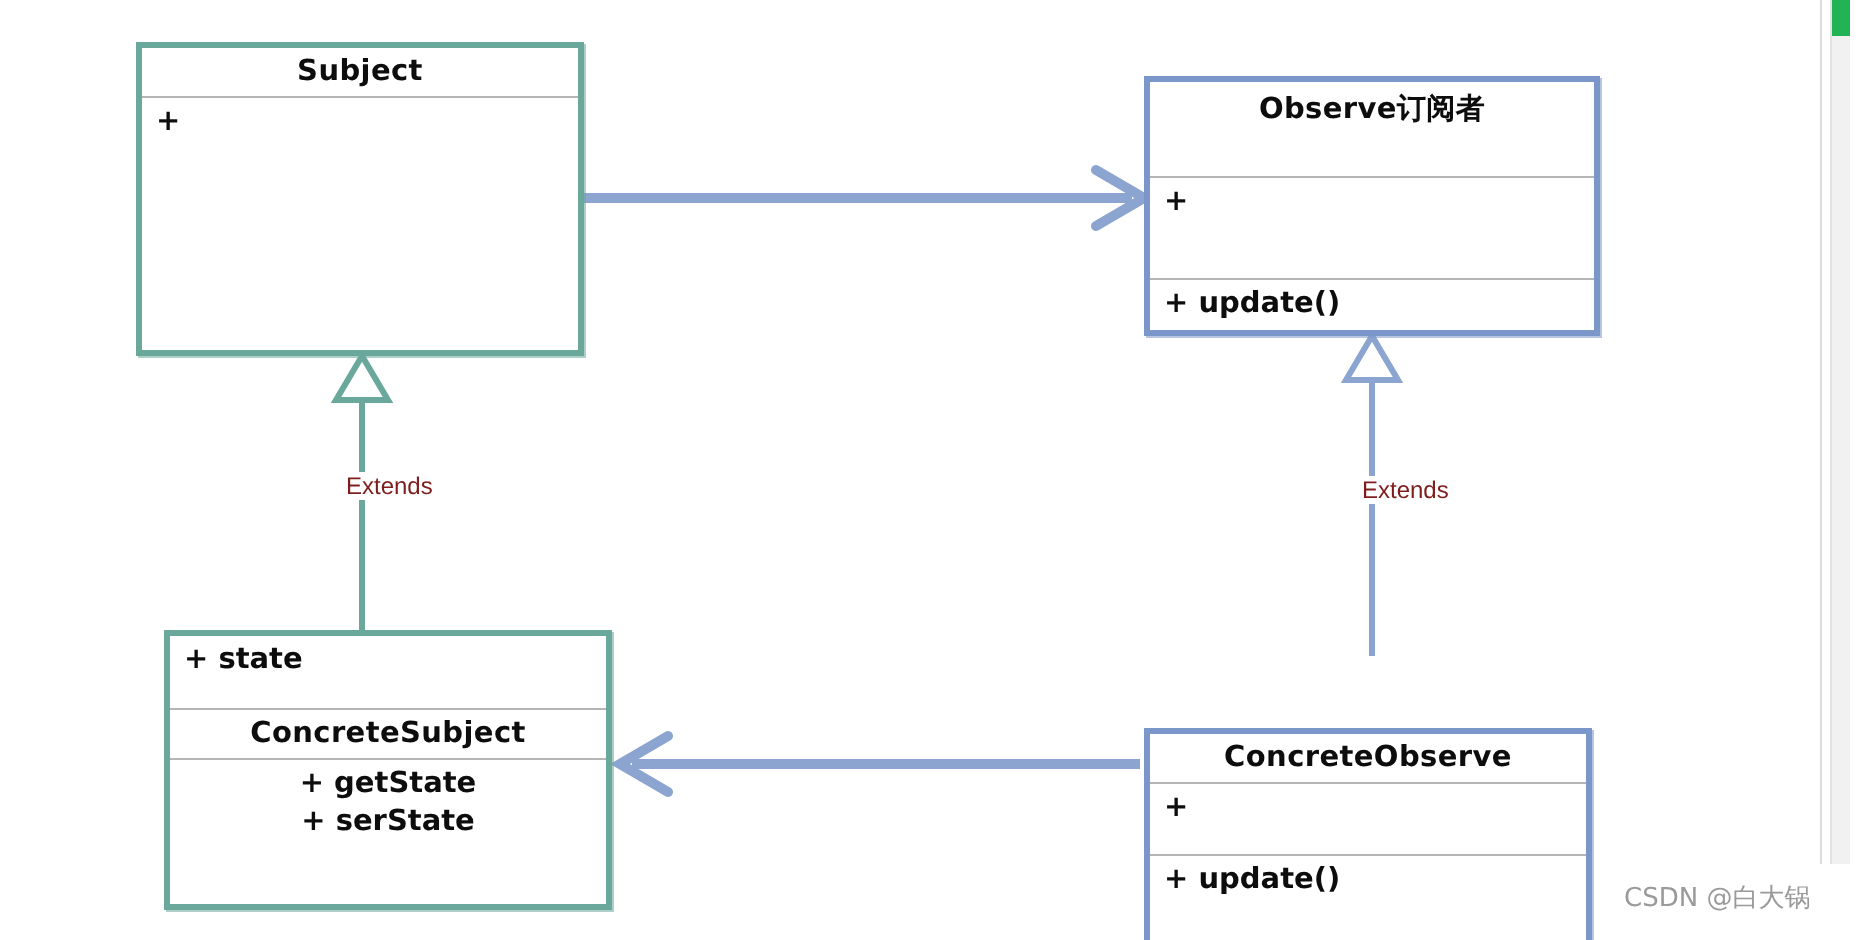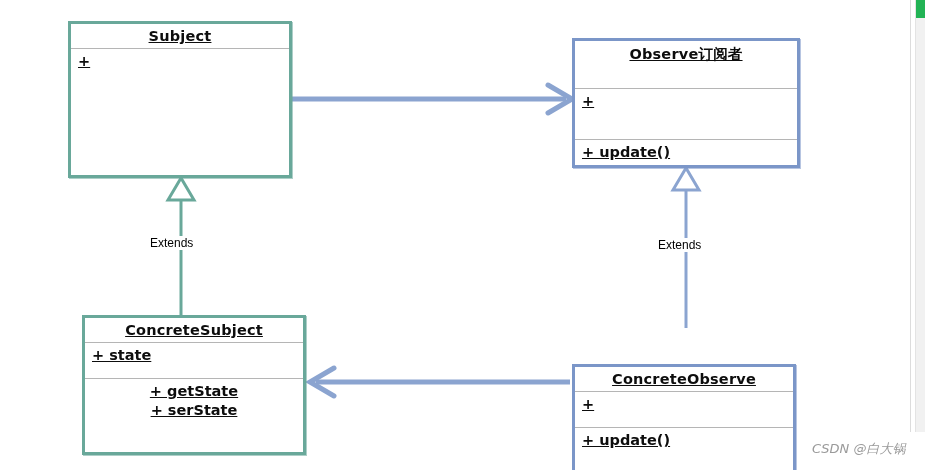--- a/index.html
+++ b/index.html
@@ -37,21 +37,20 @@
   .uml-box .inner {
     position: absolute;
     left: 1px; top: 1px; right: 1px; bottom: 1px;
     border: 1px solid #ffffff;
     pointer-events: none;
   }
   .sec {
     position: relative;
     box-sizing: border-box;
     padding: 3px 7px 3px 7px;
-    text-decoration: underline;
   }
   .sec + .sec {
     border-top: 1px solid #b5b5b5;
   }
   .sec-title {
     text-align: center;
     font-weight: 700;
     font-size: 14.5px;
     color: #0d0d0d;
     letter-spacing: 0.2px;
@@ -64,24 +63,25 @@
     color: #0d0d0d;
     line-height: 1.32;
     white-space: pre;
   }
 
   
   .edge-label {
     position: absolute;
     font-family: "Liberation Sans", sans-serif;
     font-size: 12px;
-    color: #000000;
+    color: #7f1d1d;
     background: #ffffff;
     padding: 0 2px;
     white-space: nowrap;
+    margin-left: 23px;
   }
 
   
   #wires {
     position: absolute;
     left: 0; top: 0;
     width: 930px;
     height: 470px;
     pointer-events: none;
   }
@@ -155,37 +155,37 @@
 
   <div class="uml-box blue" style="left:572px; top:38px; width:228px; height:130px;gap:20px;">
     <div class="inner"></div>
     <div class="sec sec-title">Observe订阅者</div>
     <div class="sec sec-body" style="height:38px;">+</div>
     <div class="sec sec-body" style="flex:1;">+ update()</div>
   </div>
 
   <div class="uml-box teal" style="left:82px; top:315px; width:224px; height:140px;">
     <div class="inner"></div>
+    <div class="sec sec-body" style="height:36px;">+ state</div>
     <div class="sec sec-title">ConcreteSubject</div>
-    <div class="sec sec-body" style="height:36px;">+ state</div>
     <div class="sec sec-body" style="flex:1;text-align:center;">+ getState
 + serState</div>
   </div>
 
   <div class="uml-box blue" style="left:572px; top:328px; width:224px; height:132px;margin-top:36px;">
     <div class="inner"></div>
     <div class="sec sec-title">ConcreteObserve</div>
     <div class="sec sec-body" style="height:36px;">+</div>
     <div class="sec sec-body" style="flex:1;">+ update()</div>
   </div>
 
   <div class="edge-label" style="left:148px; top:236px;">Extends</div>
 
   <div class="edge-label" style="left:656px; top:238px;">Extends</div>
 
   <div class="page-edge" style="left:910px;"></div>
   <div class="scroll-track" style="left:915px;">
     <div class="scroll-thumb"></div>
   </div>
 
-  <div class="watermark" style="left:812px; top:440px;font-style:italic;">CSDN @白大锅</div>
+  <div class="watermark" style="left:812px; top:440px;">CSDN @白大锅</div>
 
 </div>
 
 </body></html>

